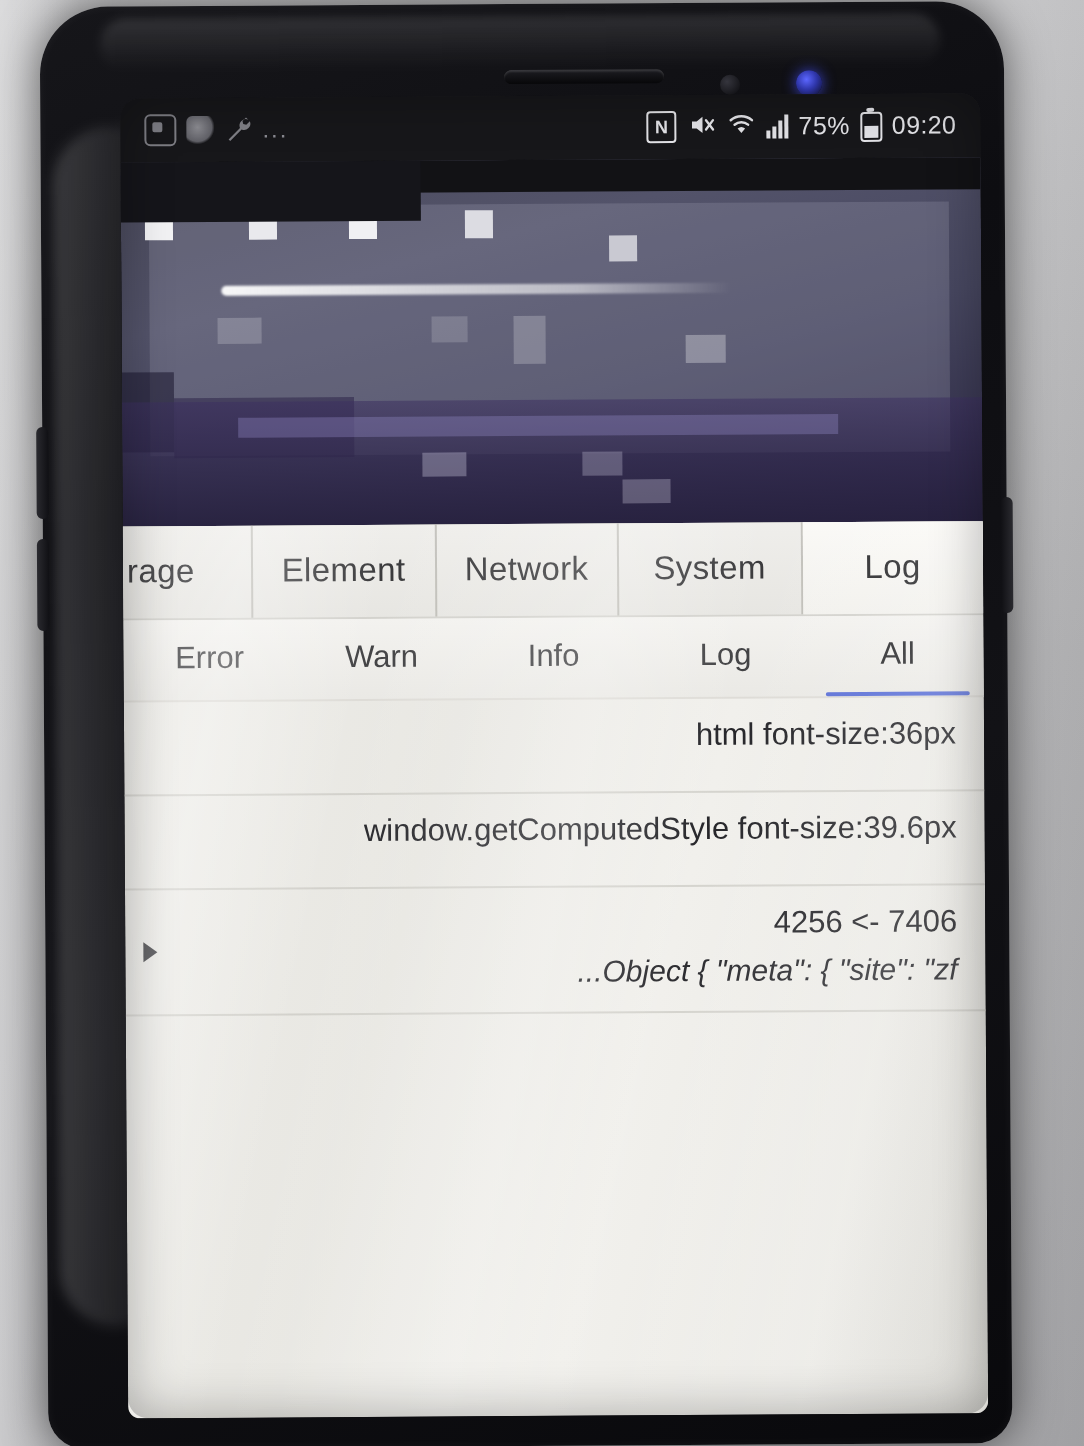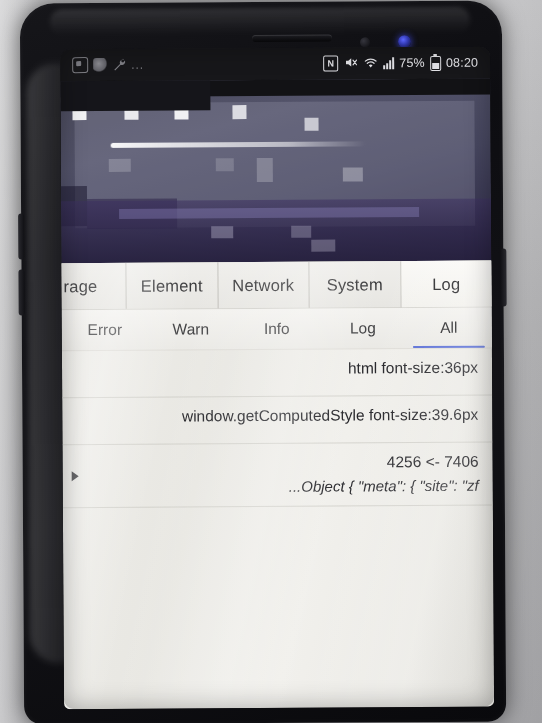--- a/index.html
+++ b/index.html
@@ -239,21 +239,21 @@
           </svg>
         </span>
         <span class="sig-ic">
           <i style="height:4px"></i>
             <i style="height:6px"></i>
             <i style="height:9px"></i>
             <i style="height:12px"></i>
         </span>
         <span class="statxt">75%</span>
         <span class="batt-ic"></span>
-        <span class="statxt">08:20</span>
+        <span class="statxt">09:20</span>
       </div>
     </div>
 
     <div id="mosaic">
       <div class="blk" style="left:0;top:0;width:430px;height:182px;background:linear-gradient(165deg,#4b4b5c 0%,#53536a 30%,#474760 60%,#2e2a47 100%);"></div>
       <div class="blk" style="left:14px;top:22px;width:400px;height:125px;background:rgba(150,150,170,.30);"></div>
       <div class="blk" style="left:12px;top:25px;width:14px;height:14px;background:#f2f2f4;"></div>
       <div class="blk" style="left:64px;top:25px;width:14px;height:14px;background:#e9e9ed;"></div>
       <div class="blk" style="left:114px;top:25px;width:14px;height:14px;background:#f0f0f3;"></div>
       <div class="blk" style="left:172px;top:25px;width:14px;height:14px;background:#dcdce2;"></div>

